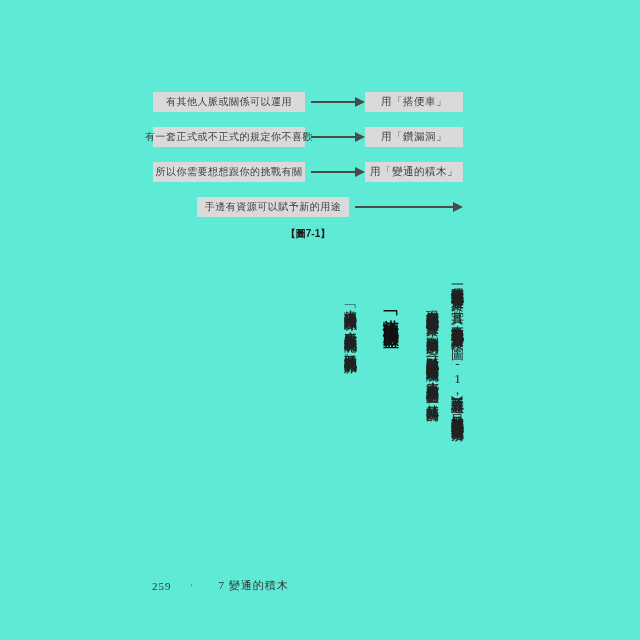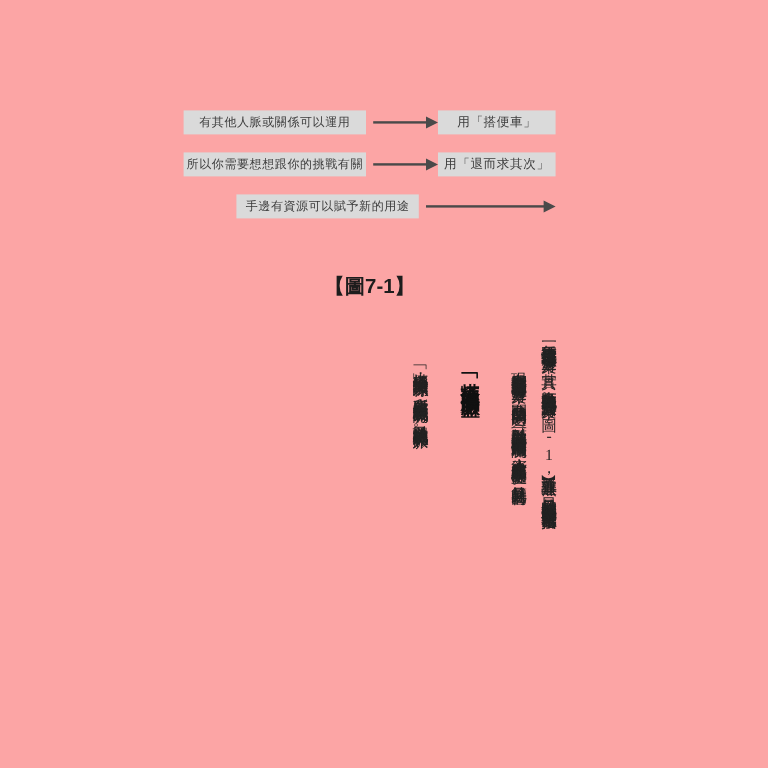--- a/index.html
+++ b/index.html
@@ -1,20 +1,20 @@
 <!DOCTYPE html>
 <html><head>
 <meta charset="utf-8">
 <style>
   html,body { margin:0; padding:0; }
   .page {
     position: relative;
     width: 640px;
     height: 640px;
-    background: #fca5a5;
+    background: #5eead4;
     overflow: hidden;
     font-family: "Liberation Serif", "DejaVu Serif", serif;
     color: #2b2b2b;
   }
 
   
   .diagram {
     position: absolute;
     left: 153px;
     top: 92px;
@@ -59,21 +59,21 @@
     border-bottom: 5px solid transparent;
   }
   .figure-caption {
     position: absolute;
     left: 153px;
     top: 227px;
     width: 310px;
     text-align: center;
     font-family: "Liberation Sans", "DejaVu Sans", sans-serif;
     font-weight: bold;
-    font-size: 17px;
+    font-size: 10px;
     color: #1d1d1d;
   }
 
   
   .body-text {
     position: absolute;
     top: 277px;
     right: 170px;
     height: 296px;
     writing-mode: vertical-rl;
@@ -124,33 +124,43 @@
 
 <div class="page">
 
   <div class="diagram">
     <div class="diagram-row">
       <div class="cond-box">有其他人脈或關係可以運用</div>
       <div class="arrow"></div>
       <div class="sol-box">用「搭便車」</div>
     </div>
     <div class="diagram-row">
+      <div class="cond-box">有一套正式或不正式的規定你不喜歡</div>
+      <div class="arrow"></div>
+      <div class="sol-box">用「鑽漏洞」</div>
+    </div>
+    <div class="diagram-row">
       <div class="cond-box">所以你需要想想跟你的挑戰有關</div>
       <div class="arrow"></div>
-      <div class="sol-box">用「退而求其次」</div>
+      <div class="sol-box">用「變通的積木」</div>
     </div>
     <div class="diagram-row">
       <div class="cond-box">手邊有資源可以賦予新的用途</div>
       <div class="arrow"></div>
     </div>
   </div>
 
   <div class="figure-caption">【圖7-1】</div>
 
   <div class="body-text">
     <p class="continuation">每一種情境都需要使用每一種變通方案，其實，大多數的挑戰最後只需一種變通方案。【圖7-1】並非詳盡無遺，目的只是在你開始找出變通方案時提供一些靈感與指引。</p>
     <p>現在我們會探討怎麼腦力激盪出每一種變通方案。問自己幾個簡單的問題，可以幫助你確定（哪些）變通方案與你的情境相關、能否建立在你已經組裝的基礎上，就算只是暫時的。</p>
     <h2 class="section-heading">「搭便車」的腦力激盪</h2>
     <p>「搭便車」變通法仰賴人際關係，所以你需要想想跟你的挑戰有關，以及環繞挑戰的關係和人脈。</p>
   </div>
 
+  <div class="page-footer">
+    <span class="page-number">259</span>
+    <span class="separator-dot">・</span>
+    <span class="chapter-title">7 變通的積木</span>
+  </div>
 
 </div>
 
 </body></html>

